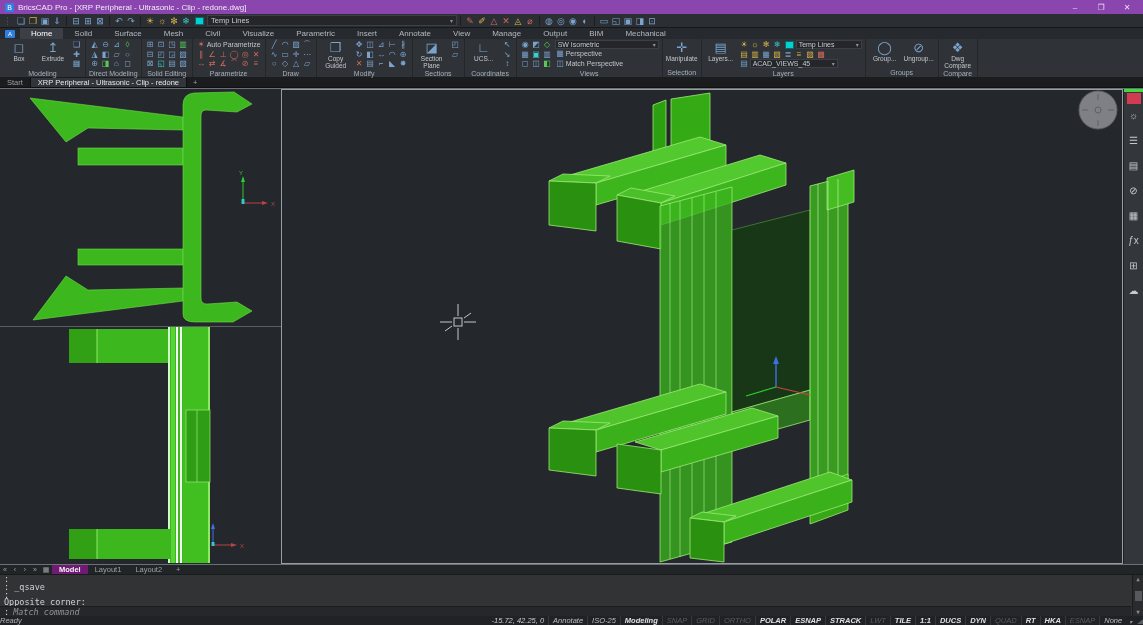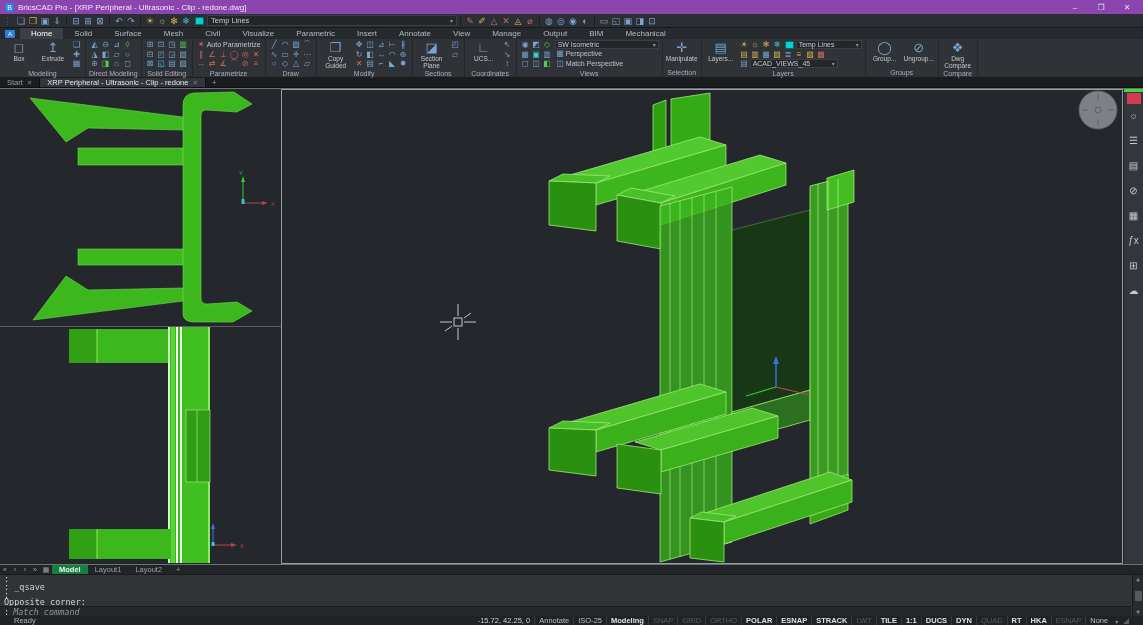--- a/index.html
+++ b/index.html
@@ -41,21 +41,21 @@
   .bigbtn .lbl { font-size:6.5px; line-height:7px; text-align:center; white-space:pre-line; }
   .igrid { display:grid; grid-template-rows:repeat(3,9.5px); grid-auto-flow:column; }
   .igrid .icon, .icol .icon, .irow .icon { width:11px; height:9.5px; font-size:8px; line-height:9.5px; }
   .icol { display:flex; flex-direction:column; }
   .irow { display:flex; align-items:center; height:9.5px; }
   .rsm { font-size:7px; color:#c0c6cc; white-space:nowrap; }
   .ribbon .dropdown { height:9px; font-size:7px; padding:0 2px; }
 
   
   .doctabs { height:10px; background:#1a1c1e; display:flex; align-items:stretch; font-size:7.5px; border-bottom:1px solid #0e0f10; }
-  .doctab { display:flex; align-items:center; gap:4px; padding:0 7px; color:#9aa0a6; border-right:1px solid #0e0f10; }
+  .doctab { display:flex; align-items:center; gap:4px; padding:0 7px; color:#9aa0a6; border-right:1px solid #0e0f10;flex-direction:column; }
   .doctab.active { background:#32363b; color:#e4e7ea; }
   .doctab .x { color:#7d848c; font-size:6.5px; }
   .newtab { padding:0 6px; color:#9aa0a6; display:flex; align-items:center; }
 
   
   .work { height:476px; display:flex; background:#141517; border-top:1px solid #6d7175; }
   .leftcol { width:281px; display:flex; flex-direction:column; }
   .vp { background:#24272b; position:relative; }
   .vp-tl { height:238px; border-bottom:1px solid #5a5e62; }
   .vp-bl { height:237px; }
@@ -66,35 +66,35 @@
   .sidebar { width:20px; background:#33363b; border-left:1px solid #1e2023; display:flex; flex-direction:column; align-items:center; }
   .sidebar .greenstrip { width:100%; height:3px; background:#3ddc3d; }
   .sidebar .redbtn { width:14px; height:11px; background:#d23c50; margin:1px 0 6px; }
   .sidebar .sicon { color:#c3c9cf; font-size:10px; line-height:12px; margin-bottom:13px; font-style:normal; }
 
   
   .layouttabs { height:10px; background:#222528; display:flex; align-items:center; font-size:7.5px; border-top:1px solid #6d7175; }
   .lnav { width:10px; text-align:center; color:#9aa0a6; font-size:7px; }
   .lgrid { width:12px; text-align:center; color:#9aa0a6; font-size:7px; }
   .ltab { padding:0 7px; color:#9aa0a6; height:100%; display:flex; align-items:center; }
-  .ltab.active { background:#15803d; color:#f0f2f4; font-weight:bold;text-align:right; }
+  .ltab.active { background:#701a75; color:#f0f2f4; font-weight:bold;text-align:right; }
 
   
   .cmdpanel { height:42px; background:#323335; position:relative; border-top:1px solid #191a1c; font-family:"DejaVu Sans Mono",monospace; }
   .cmdhist { position:absolute; left:4px; top:1px; right:12px; }
   .cmdline { font-size:8.5px; line-height:7.8px; color:#cfd3d7; white-space:pre; }
   .cmdprompt { position:absolute; left:0; right:12px; bottom:0; height:10px; background:#26272a; border-top:1px solid #1b1c1e; display:flex; align-items:center; padding-left:4px; font-size:8.5px; color:#8d9296; }
   .cmdprompt .mark { color:#cfd3d7; margin-right:4px; }
   .cmdprompt .ph { font-style:italic; }
   .cmdscroll { position:absolute; right:0; top:0; bottom:0; width:11px; background:#2a2b2d; border-left:1px solid #1b1c1e; display:flex; flex-direction:column; justify-content:space-between; align-items:center; }
   .cmdscroll .arr { font-size:6px; color:#85898d; line-height:8px; }
   .cmdscroll .thumb { width:7px; height:10px; background:#55585c; }
 
   
-  .statusbar { height:10px; background:#202225; display:flex; align-items:flex-end; font-size:7.5px; color:#8d939a; padding:0 14px; border-bottom:1px solid #7a3f9d; }
+  .statusbar { height:10px; background:#202225; display:flex; align-items:flex-end; font-size:7.5px; color:#8d939a; padding:0 0; border-bottom:1px solid #7a3f9d;font-style:italic; }
   .statusbar .ready { color:#aeb4ba; }
   .statusbar .sspacer { flex:1; }
   .coords { color:#c9ced3; padding:0 4px; }
   .seg { padding:0 4px; border-left:1px solid #35383d; white-space:nowrap; }
   .seg.on { color:#dde1e5; font-weight:bold; }
   .seg.off { color:#565c64; }
   .seg.plain { color:#b9bfc5; }
   .statusbar .caret { padding:0 3px; color:#8d939a; font-size:6px; }
   .statusbar .gripr { color:#5a5f66; padding-left:2px; }
 </style>

